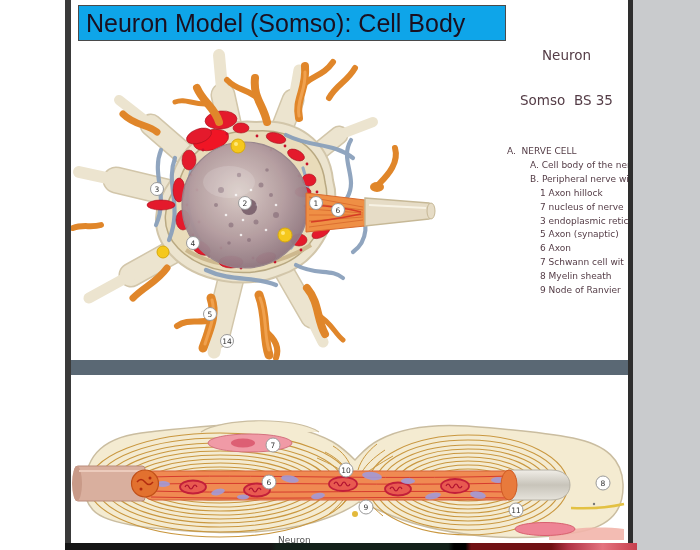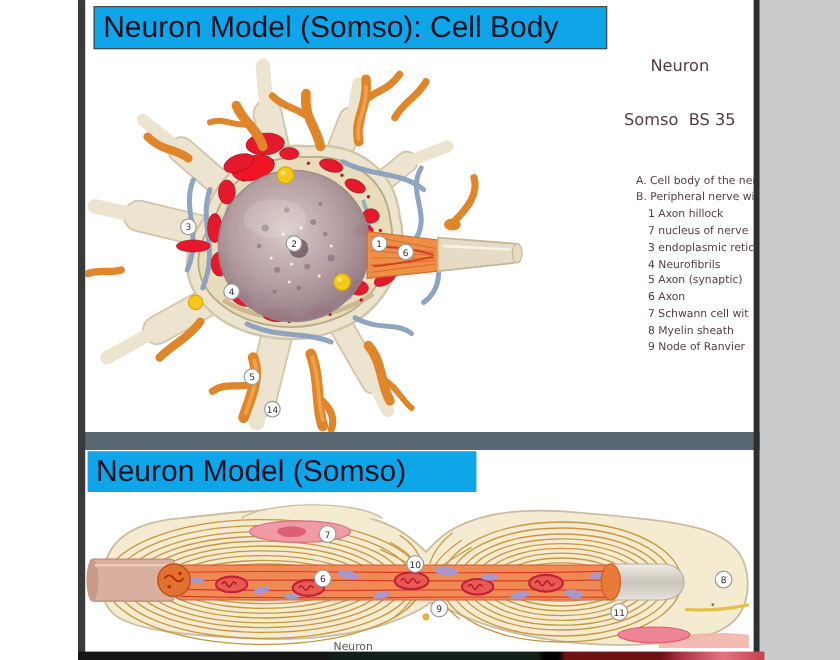--- a/index.html
+++ b/index.html
@@ -242,39 +242,36 @@
         <text class="pin-num" x="156" y="344">14</text>
     </g>
   </svg>
 
   <div class="legend">
     <div class="lg-head">
       <div>Neuron</div>
       <div>Somso  BS 35</div>
     </div>
     <div class="lg-items">
+      <div class="lg-line lg-l0">A.  NERVE CELL</div>
       <div class="lg-line lg-l1">A. Cell body of the nerve</div>
       <div class="lg-line lg-l1">B. Peripheral nerve with</div>
       <div class="lg-line lg-l2">1 Axon hillock</div>
       <div class="lg-line lg-l2">7 nucleus of nerve</div>
       <div class="lg-line lg-l2">3 endoplasmic retic</div>
-      <div class="lg-line lg-l2">4 Neurofibrils</div>
       <div class="lg-line lg-l2">5 Axon (synaptic)</div>
       <div class="lg-line lg-l2">6 Axon</div>
       <div class="lg-line lg-l2">7 Schwann cell wit</div>
       <div class="lg-line lg-l2">8 Myelin sheath</div>
       <div class="lg-line lg-l2">9 Node of Ranvier</div>
 
     </div>
   </div>
 
   <div class="divider-bar"></div>
-  <div class="title-box title2">
-    <span>Neuron Model (Somso)</span>
-  </div>
 
   <svg class="fiber-svg" width="557" height="128" viewBox="0 0 557 128">
     <defs>
       <linearGradient id="gcyl" x1="0" y1="0" x2="0" y2="1">
         <stop offset="0%" stop-color="#f0ede7"></stop>
           <stop offset="50%" stop-color="#c8c4ba"></stop>
           <stop offset="100%" stop-color="#e6e3db"></stop>
       </linearGradient>
     </defs>
 

